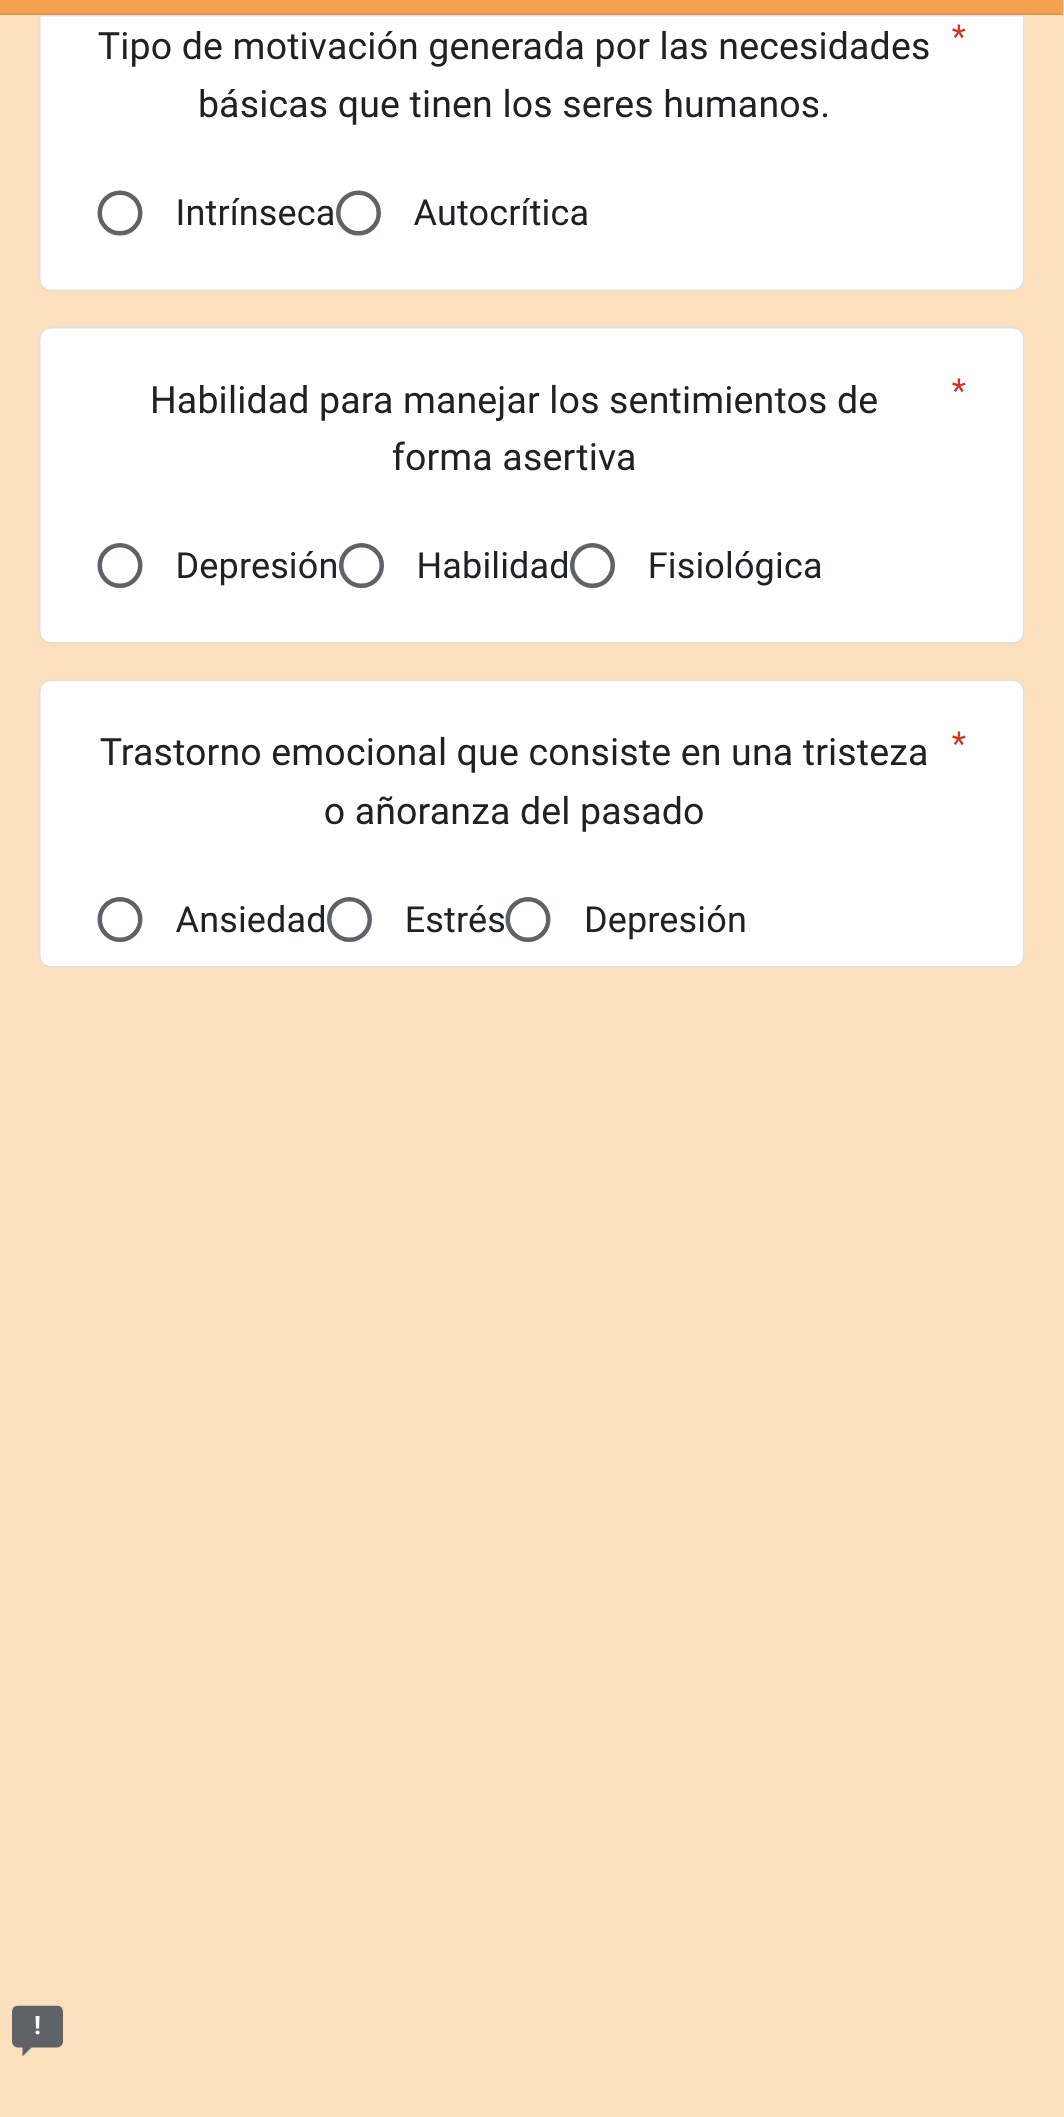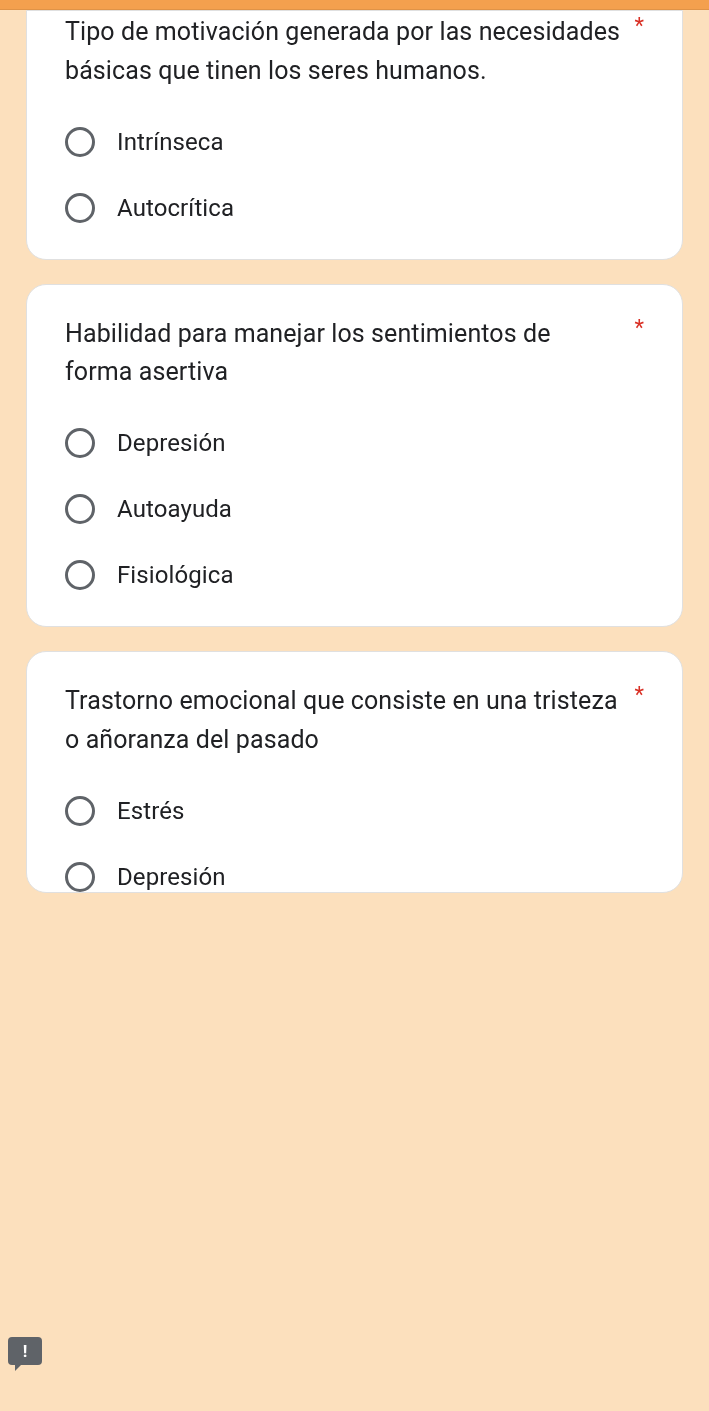--- a/index.html
+++ b/index.html
@@ -1,38 +1,39 @@
 <!DOCTYPE html>
 <html><head>
   <meta charset="utf-8">
   <style>
     * {
       box-sizing: border-box;
       margin: 0;
       padding: 0;
+      text-align: center;
     }
     body {
       font-family: Roboto, Arial, sans-serif;
       background: #fce0bd;
       width: 709px;
       margin: 0;
       padding: 0;
       position: relative;
     }
     .top-bar {
       height: 10px;
       background: #f4a04e;
       border-bottom: 1px solid rgba(0,0,0,0.08);
     }
     .form-container {
       padding: 0 26px 10px;
     }
     .question-card {
       background: #fff;
-      border-radius: 20px;
+      border-radius: 8px;
       padding: 30px 38px 36px;
       margin-bottom: 24px;
       border: 1px solid #e0e0e0;
     }
     .question-card.first {
       border-top-left-radius: 0;
       border-top-right-radius: 0;
       padding-top: 2px;
     }
     .question-header {
@@ -48,22 +49,21 @@
       flex: 1;
     }
     .required {
       color: #d93025;
       font-size: 22px;
       margin-left: 14px;
       line-height: 1.2;
     }
     .options {
       display: flex;
-      flex-direction: column;
-      gap: 36px;
+      flex-direction: row;
     }
     .option {
       display: flex;
       align-items: center;
       cursor: pointer;
     }
     .radio {
       width: 30px;
       height: 30px;
       border: 3px solid #5f6368;
@@ -135,35 +135,39 @@
       <div class="question-text">Habilidad para manejar los sentimientos de forma asertiva</div>
       <div class="required">*</div>
     </div>
     <div class="options">
       <div class="option">
         <div class="radio"></div>
         <div class="option-label">Depresión</div>
       </div>
       <div class="option">
         <div class="radio"></div>
-        <div class="option-label">Autoayuda</div>
+        <div class="option-label">Habilidad</div>
       </div>
       <div class="option">
         <div class="radio"></div>
         <div class="option-label">Fisiológica</div>
       </div>
     </div>
   </div>
 
-  <div class="question-card" style="margin-bottom:0; padding-bottom:0;">
+  <div class="question-card" style="margin-bottom:0; padding-bottom:16px;">
     <div class="question-header">
       <div class="question-text">Trastorno emocional que consiste en una tristeza o añoranza del pasado</div>
       <div class="required">*</div>
     </div>
     <div class="options">
+      <div class="option">
+        <div class="radio"></div>
+        <div class="option-label">Ansiedad</div>
+      </div>
       <div class="option">
         <div class="radio"></div>
         <div class="option-label">Estrés</div>
       </div>
       <div class="option">
         <div class="radio"></div>
         <div class="option-label">Depresión</div>
       </div>
     </div>
   </div>

